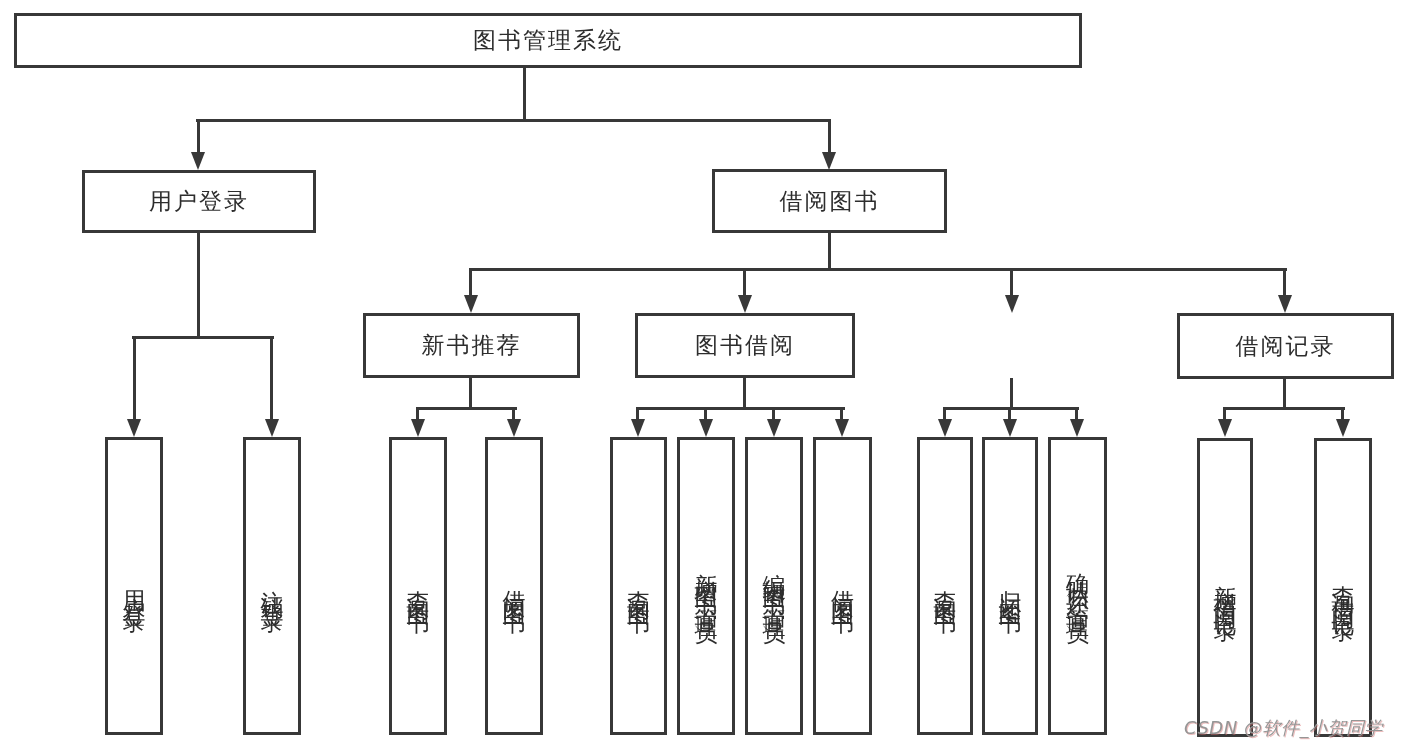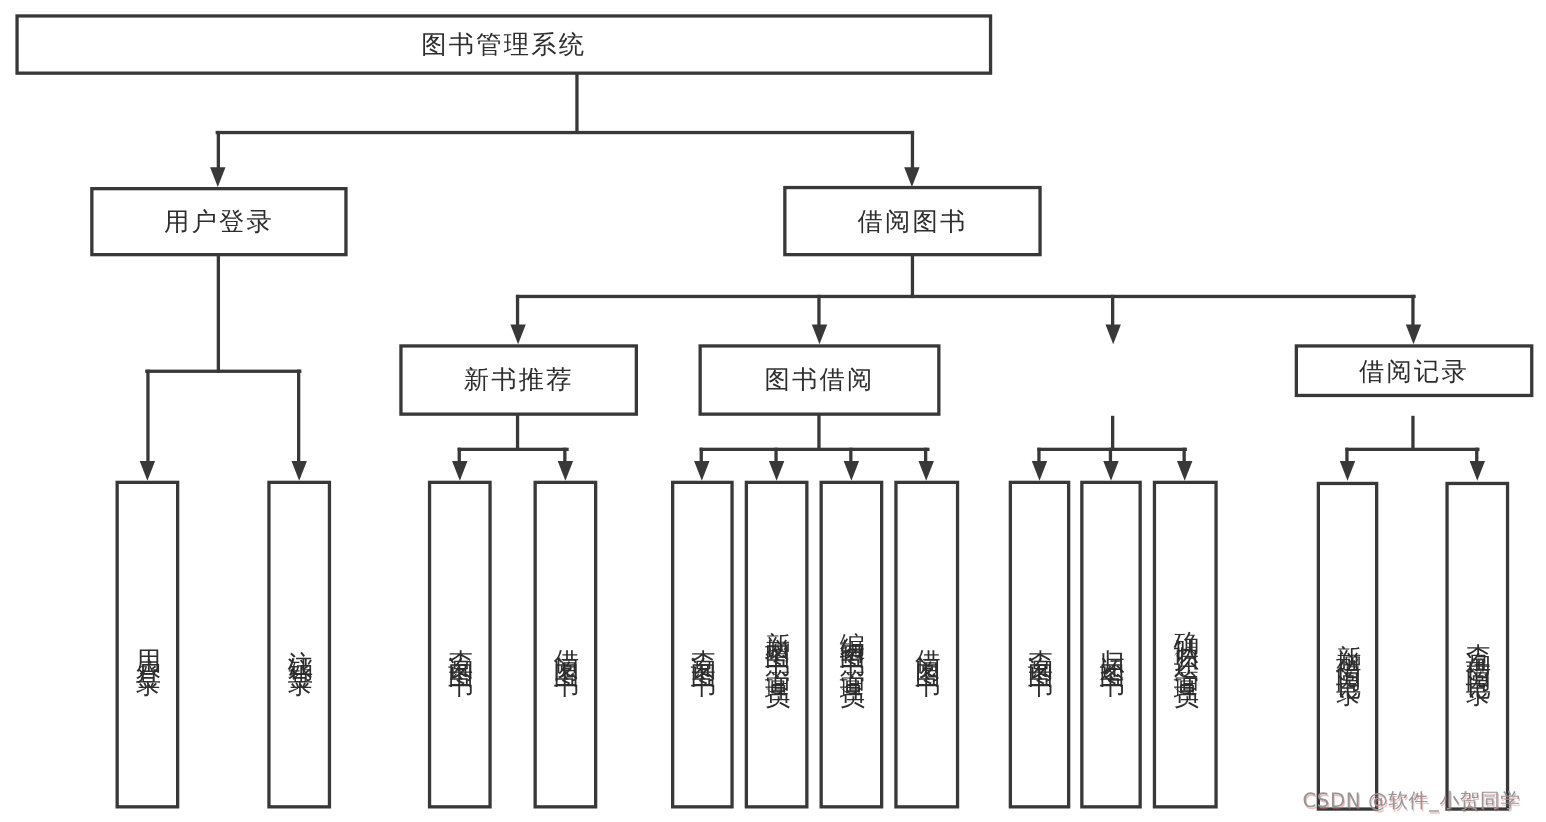--- a/index.html
+++ b/index.html
@@ -9,28 +9,28 @@
   .node{position:absolute;box-sizing:border-box;border:3px solid #383838;background:#fff;
         display:flex;align-items:center;justify-content:center;
         color:#2d2d2d;font-size:23px;letter-spacing:2px;white-space:nowrap;}
   .leaf{writing-mode:vertical-rl;text-orientation:mixed;letter-spacing:7px;
         font-size:23px;white-space:normal;line-height:1;}
   .vl{position:absolute;width:3px;background:#383838;}
   .hl{position:absolute;height:3px;background:#383838;}
   .ar{position:absolute;width:0;height:0;border-left:7px solid transparent;
       border-right:7px solid transparent;border-top:18px solid #383838;}
   .watermark{position:absolute;left:1184px;top:716px;font-size:18px;letter-spacing:0.5px;
-      color:#969696;z-index:5;text-shadow:1px 1px 0 rgba(214,110,110,0.45);}
+      color:#969696;z-index:5;text-shadow:1px 1px 0 rgba(214,110,110,0.45);font-style:italic;}
 </style>
 </head>
 <body>
 
 <div class="stage">
 
-  <div class="node" style="left:14px;top:13px;width:888px;height:55px;">
+  <div class="node" style="left:14px;top:13px;width:1068px;height:55px;">
     <span>图书管理系统</span>
   </div>
 
   <div class="vl" style="left:523px;top:67px;height:54px;"></div>
   <div class="hl" style="left:196px;top:119px;width:635px;"></div>
   <div class="vl" style="left:197px;top:119px;height:36px;"></div>
   <div class="ar" style="left:191px;top:152px;"></div>
   <div class="vl" style="left:828px;top:119px;height:36px;"></div>
   <div class="ar" style="left:822px;top:152px;"></div>
 
@@ -58,21 +58,21 @@
   <div class="ar" style="left:1005px;top:295px;"></div>
   <div class="vl" style="left:1283px;top:268px;height:31px;"></div>
   <div class="ar" style="left:1278px;top:295px;"></div>
 
   <div class="node" style="left:635px;top:313px;width:220px;height:65px;">
     <span>图书借阅</span>
   </div>
   <div class="node" style="left:363px;top:313px;width:217px;height:65px;">
     <span>新书推荐</span>
   </div>
-  <div class="node" style="left:1177px;top:313px;width:217px;height:48px;">
+  <div class="node" style="left:1177px;top:313px;width:217px;height:66px;">
     <span>借阅记录</span>
   </div>
 
   <div class="vl" style="left:469px;top:377px;height:33px;"></div>
   <div class="hl" style="left:416px;top:407px;width:101px;"></div>
   <div class="vl" style="left:416px;top:407px;height:16px;"></div>
   <div class="ar" style="left:411px;top:419px;"></div>
   <div class="vl" style="left:512px;top:407px;height:16px;"></div>
   <div class="ar" style="left:507px;top:419px;"></div>
 

